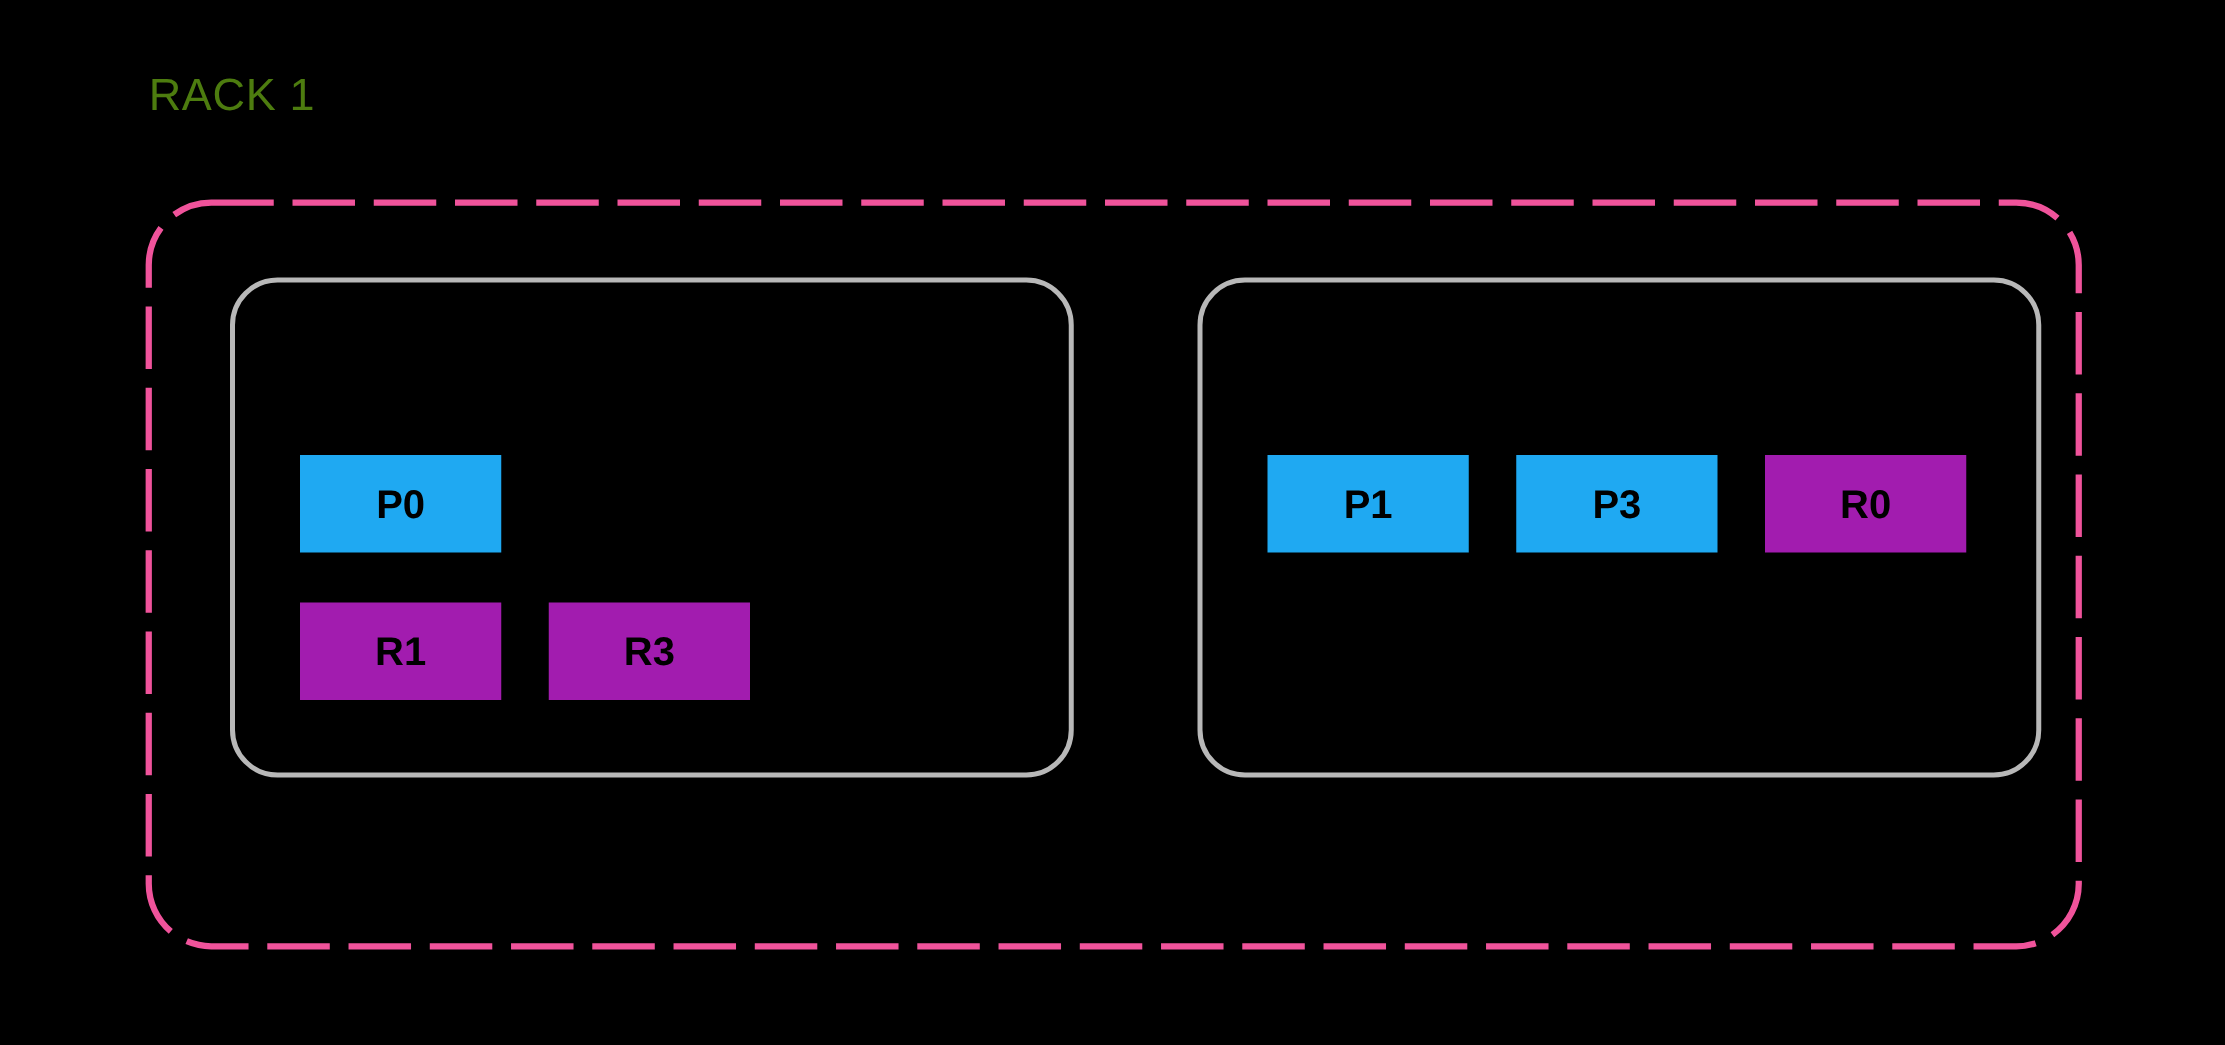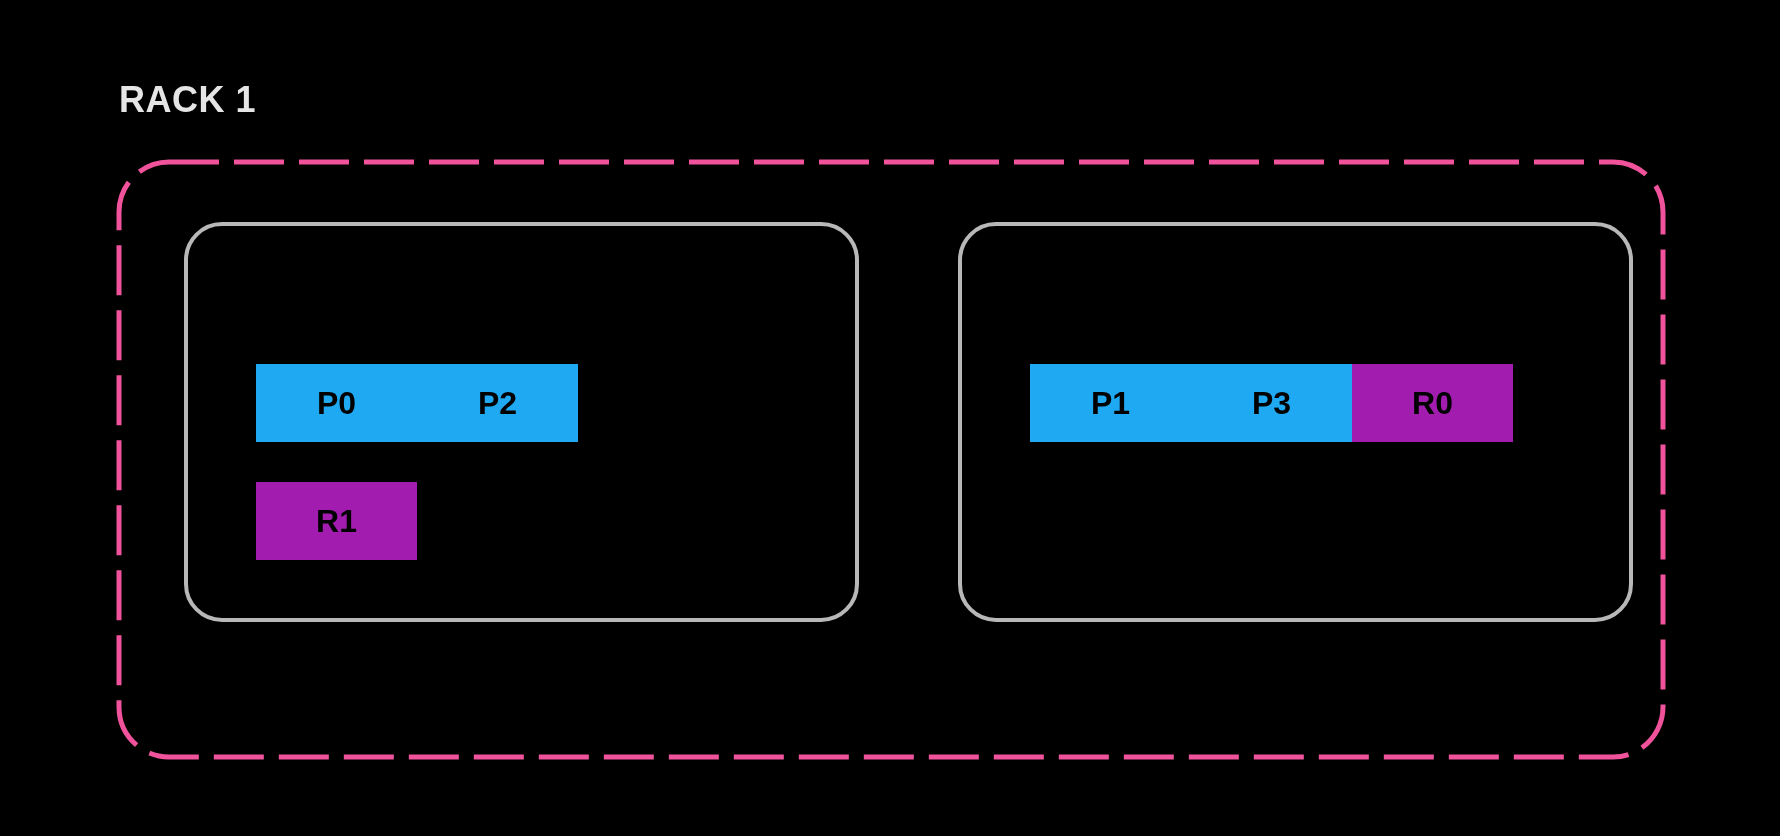--- a/index.html
+++ b/index.html
@@ -11,26 +11,26 @@
     position: relative;
     width: 1780px;
     height: 836px;
     background: #000000;
     overflow: hidden;
     font-family: "Liberation Sans", "DejaVu Sans", sans-serif;
   }
   .rack-label {
     position: absolute;
     left: 119px;
-    top: 80px;
+    top: 56px;
     font-size: 36px;
     line-height: 40px;
-    font-weight: 700;
+    font-weight: 400;
     letter-spacing: 0.5px;
-    color: #e5e5e5;
+    color: #4d7c0f;
     white-space: nowrap;
   }
   .rack-outline {
     position: absolute;
     left: 116px;
     top: 159px;
   }
   .host {
     position: absolute;
     top: 222px;
@@ -40,21 +40,21 @@
     border: 4px solid #B8B8B8;
     border-radius: 38px;
     background: transparent;
   }
   .host-left  { left: 184px; }
   .host-right { left: 958px; }
   .block-row {
     position: absolute;
     left: 52px;
     display: flex;
-    margin-left: 16px;
+    gap: 38px;
   }
   .row-1 { top: 138px; }
   .row-2 { top: 256px; }
   .block {
     width: 161px;
     height: 78px;
     display: flex;
     align-items: center;
     justify-content: center;
     font-size: 32px;
@@ -73,27 +73,27 @@
 
   <svg class="rack-outline" width="1550" height="601" viewBox="0 0 1550 601">
     <rect x="3" y="3" width="1544" height="595" rx="50" ry="50" fill="none" stroke="#F0539B" stroke-width="5" stroke-dasharray="50 15"></rect>
   </svg>
 
   <div class="host host-left">
     <div class="block-row row-1">
       <div class="block" data-kind="P">
         <span>P0</span>
       </div>
-      <div class="block" data-kind="P">
-        <span>P2</span>
-      </div>
     </div>
     <div class="block-row row-2">
       <div class="block" data-kind="R">
         <span>R1</span>
+      </div>
+      <div class="block" data-kind="R">
+        <span>R3</span>
       </div>
     </div>
   </div>
 
   <div class="host host-right">
     <div class="block-row row-1">
       <div class="block" data-kind="P">
         <span>P1</span>
       </div>
       <div class="block" data-kind="P">

